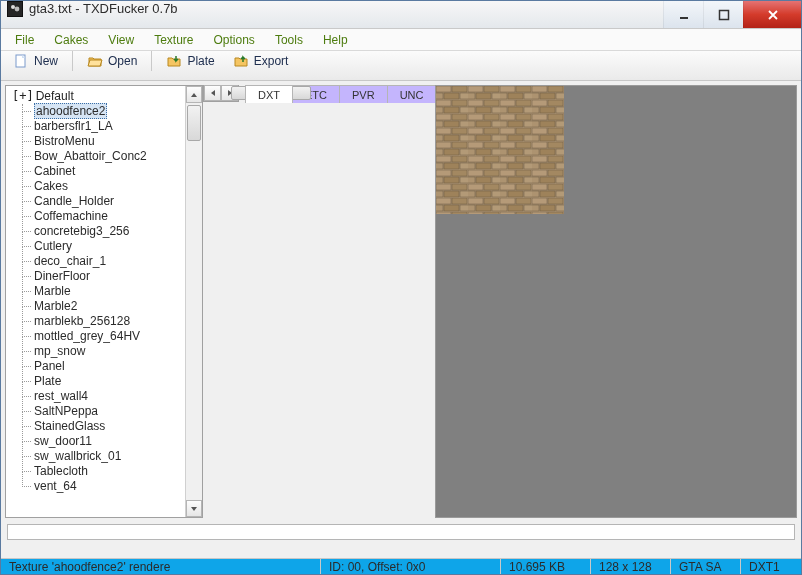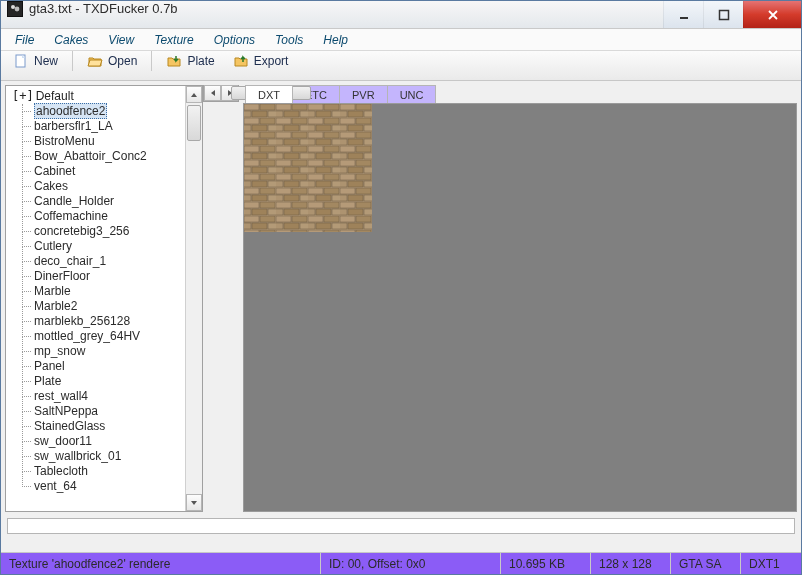--- a/index.html
+++ b/index.html
@@ -10,21 +10,21 @@
 .titlebar { height: 28px; background: linear-gradient(#f7f7f7, #e4e8ec); display: flex; align-items: flex-start; padding: 0 0 0 6px; border-bottom: 1px solid #c9c9c9; }
 .titlebar .icon-app { width: 16px; height: 16px; background: #262626; border: 1px solid #111; margin-right: 6px; display: flex; align-items: center; justify-content: center; }
 .titlebar .icon-app svg { width: 10px; height: 10px; }
 .titlebar .title { color: #2c2c2c; font-size: 13px; }
 .winbtns { margin-left: auto; display: flex; height: 100%; }
 .winbtn { width: 40px; height: 100%; display: flex; align-items: center; justify-content: center; border-left: 1px solid rgba(0,0,0,0.06); background: linear-gradient(#f3f6fa,#dce4ed); }
 .winbtn.close { width: 58px; background: linear-gradient(#e57373,#d43b2b,#b32318); }
 .winbtn svg { width: 12px; height: 12px; }
 
 .menubar { height: 22px; background: #fafafa; border-bottom: 1px solid #d9d9d9; display: flex; align-items: center; padding: 0 6px; gap: 4px; }
-.menuitem { padding: 12px 8px; color: #0c4a6e; cursor: default; font-style: italic; }
+.menuitem { padding: 12px 8px; color: #4d7c0f; cursor: default; }
 
 .toolbar { height: 30px; background: linear-gradient(#fbfbfb,#eaeaea); border-bottom: 1px solid #c7c7c7; display: flex; align-items: flex-start; padding: 0 6px; gap: 6px; }
 .tbtn { display: flex; align-items: center; gap: 5px; padding: 2px 6px; color: #203050; cursor: default; }
 .tbtn .ticon { width: 16px; height: 16px; }
 .tsep { width: 1px; height: 20px; background: #c9c9c9; margin: 0 2px; }
 
 .workspace { flex: 1; display: flex; padding: 4px; gap: 4px; overflow: hidden; background: #f0f0f0; }
 
 .treepanel { width: 234px; display: flex; }
 .treewrap { flex: 1; border: 1px solid #a0a0a0; background: #fff; position: relative; display: flex; }
@@ -39,31 +39,31 @@
 .tree li.sel span { background: #d6e5f5; border: 1px dotted #3a6ea5; padding: 0 1px; }
 .vscroll { width: 17px; background: #f0f0f0; border-left: 1px solid #d0d0d0; display: flex; flex-direction: column; }
 .vscroll .arrow { height: 17px; background: linear-gradient(#fdfdfd,#e6e6e6); border: 1px solid #b5b5b5; display: flex; align-items: center; justify-content: center; }
 .vscroll .track { flex: 1; position: relative; }
 .vscroll .thumb { position: absolute; left: 1px; right: 1px; top: 2px; height: 36px; background: linear-gradient(#f2f2f2,#d8d8d8); border: 1px solid #a8a8a8; border-radius: 2px; }
 .hscroll { height: 17px; background: #f0f0f0; border: 1px solid #a0a0a0; border-top: none; display: flex; }
 .hscroll .arrow { width: 17px; background: linear-gradient(#fdfdfd,#e6e6e6); border: 1px solid #b5b5b5; display: flex; align-items: center; justify-content: center; }
 .hscroll .track { flex: 1; position: relative; }
 .hscroll .thumb { position: absolute; top: 1px; bottom: 1px; left: 10px; width: 80px; background: linear-gradient(#f2f2f2,#d8d8d8); border: 1px solid #a8a8a8; border-radius: 2px; }
 
-.previewpanel { flex: 1; display: flex; flex-direction: column; }
+.previewpanel { flex: 1; display: flex; }
 .tabrow { height: 18px; display: flex; align-items: flex-end; padding-left: 2px; }
 .tab { height: 18px; min-width: 48px; padding: 0 12px; background: #c4b5fd; border: 1px solid #b5b5b5; border-bottom: none; margin-right: -1px; display: flex; align-items: center; justify-content: center; color: #333; font-size: 11px; }
 .tab.active { background: #fff; position: relative; z-index: 2; }
 .viewer { flex: 1; background: #808080; border: 1px solid #9a9a9a; position: relative; }
 .texture { position: absolute; left: 0; top: 0; width: 128px; height: 128px; }
 .texture svg { width: 128px; height: 128px; }
 
 .progress { height: 16px; margin: 2px 6px; border: 1px solid #b5b5b5; background: #fff; }
 
-.statusbar { height: 22px; border-top: 1px solid #c7c7c7; background: #8b5cf6; display: flex; align-items: center; margin-top: 16px; }
+.statusbar { height: 16px; border-top: 1px solid #c7c7c7; background: #0ea5e9; display: flex; align-items: center; margin-top: 16px; }
 .statusbar .cell { height: 100%; border-right: 1px solid #c9c9c9; padding: 0 8px; display: flex; align-items: center; color: #2b2b2b; white-space: nowrap; }
 .statusbar .flex { flex: 1; }
 </style>
 </head>
 <body>
 
 <div class="window">
 
   <div class="titlebar">
     <div class="icon-app">

